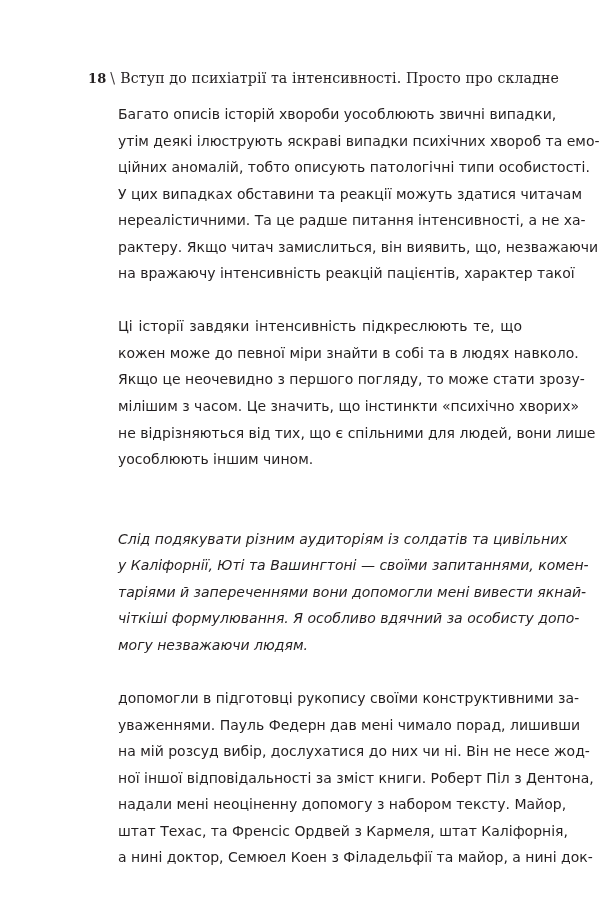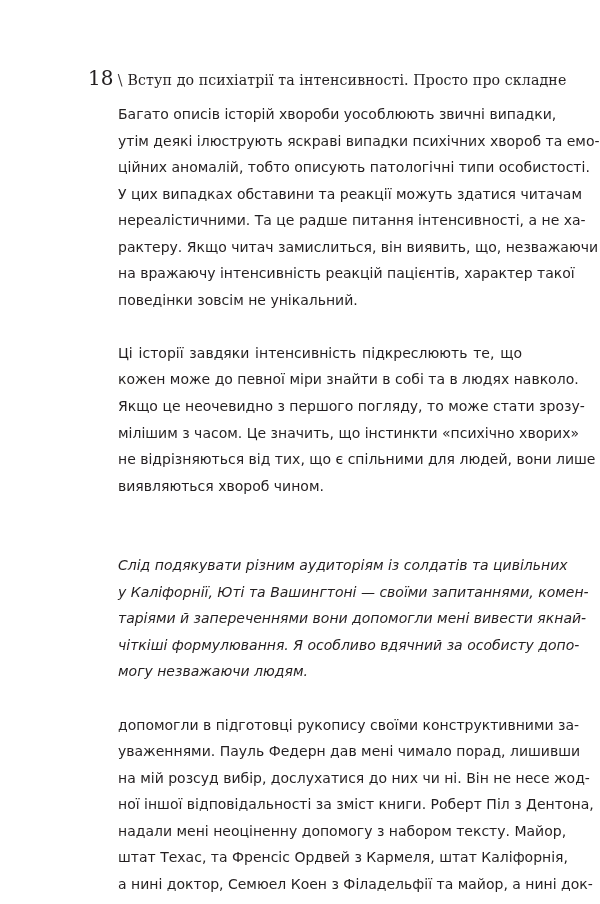--- a/index.html
+++ b/index.html
@@ -29,22 +29,22 @@
     width: 434px;
     height: 24px;
     font-family: "DejaVu Serif", serif;
     font-size: 14.2px;
     line-height: 24px;
     color: #231f20;
     white-space: nowrap;
     letter-spacing: 0.1px;
   }
   .running-header .page-number {
-    font-weight: 400;
-    font-size: 20px;
+    font-weight: 700;
+    font-size: 13px;
   }
   .running-header .sep {
     font-weight: 400;
     padding: 0 2px 0 4px;
     color: #3a3537;
   }
   .running-header .header-title {
     font-weight: 400;
     padding-left: 3px;
   }
@@ -114,29 +114,28 @@
 
   <div class="text-column" id="body-column">
       <p class="para indent">
         <span class="ln first loose">Багато описів історій хвороби уособлюють звичні випадки,</span>
         <span class="ln">утім деякі ілюструють яскраві випадки психічних хвороб та емо-</span>
         <span class="ln loose">ційних аномалій, тобто описують патологічні типи особистості.</span>
         <span class="ln">У цих випадках обставини та реакції можуть здатися читачам</span>
         <span class="ln">нереалістичними. Та це радше питання інтенсивності, а не ха-</span>
         <span class="ln loose">рактеру. Якщо читач замислиться, він виявить, що, незважаючи</span>
         <span class="ln">на вражаючу інтенсивність реакцій пацієнтів, характер такої</span>
-        <span class="ln last">поведінки зовсім не унікальний.</span>
       </p>
       <p class="para indent">
         <span class="ln first">Ці історії завдяки інтенсивність підкреслюють те, що</span>
         <span class="ln loose">кожен може до певної міри знайти в собі та в людях навколо.</span>
         <span class="ln">Якщо це неочевидно з першого погляду, то може стати зрозу-</span>
         <span class="ln">мілішим з часом. Це значить, що інстинкти «психічно хворих»</span>
         <span class="ln loose">не відрізняються від тих, що є спільними для людей, вони лише</span>
-        <span class="ln last">виявляються хвороб чином.</span>
+        <span class="ln last">уособлюють іншим чином.</span>
       </p>
       <p class="para indent gap-before">
         <span class="ln first loose">Слід подякувати різним аудиторіям із солдатів та цивільних</span>
         <span class="ln loose">у Каліфорнії, Юті та Вашингтоні — своїми запитаннями, комен-</span>
         <span class="ln loose">таріями й запереченнями вони допомогли мені вивести якнай-</span>
         <span class="ln loose">чіткіші формулювання. Я особливо вдячний за особисту допо-</span>
         <span class="ln last">могу незважаючи людям.</span>
       </p>
       <p class="para indent">
         <span class="ln loose">допомогли в підготовці рукопису своїми конструктивними за-</span>

